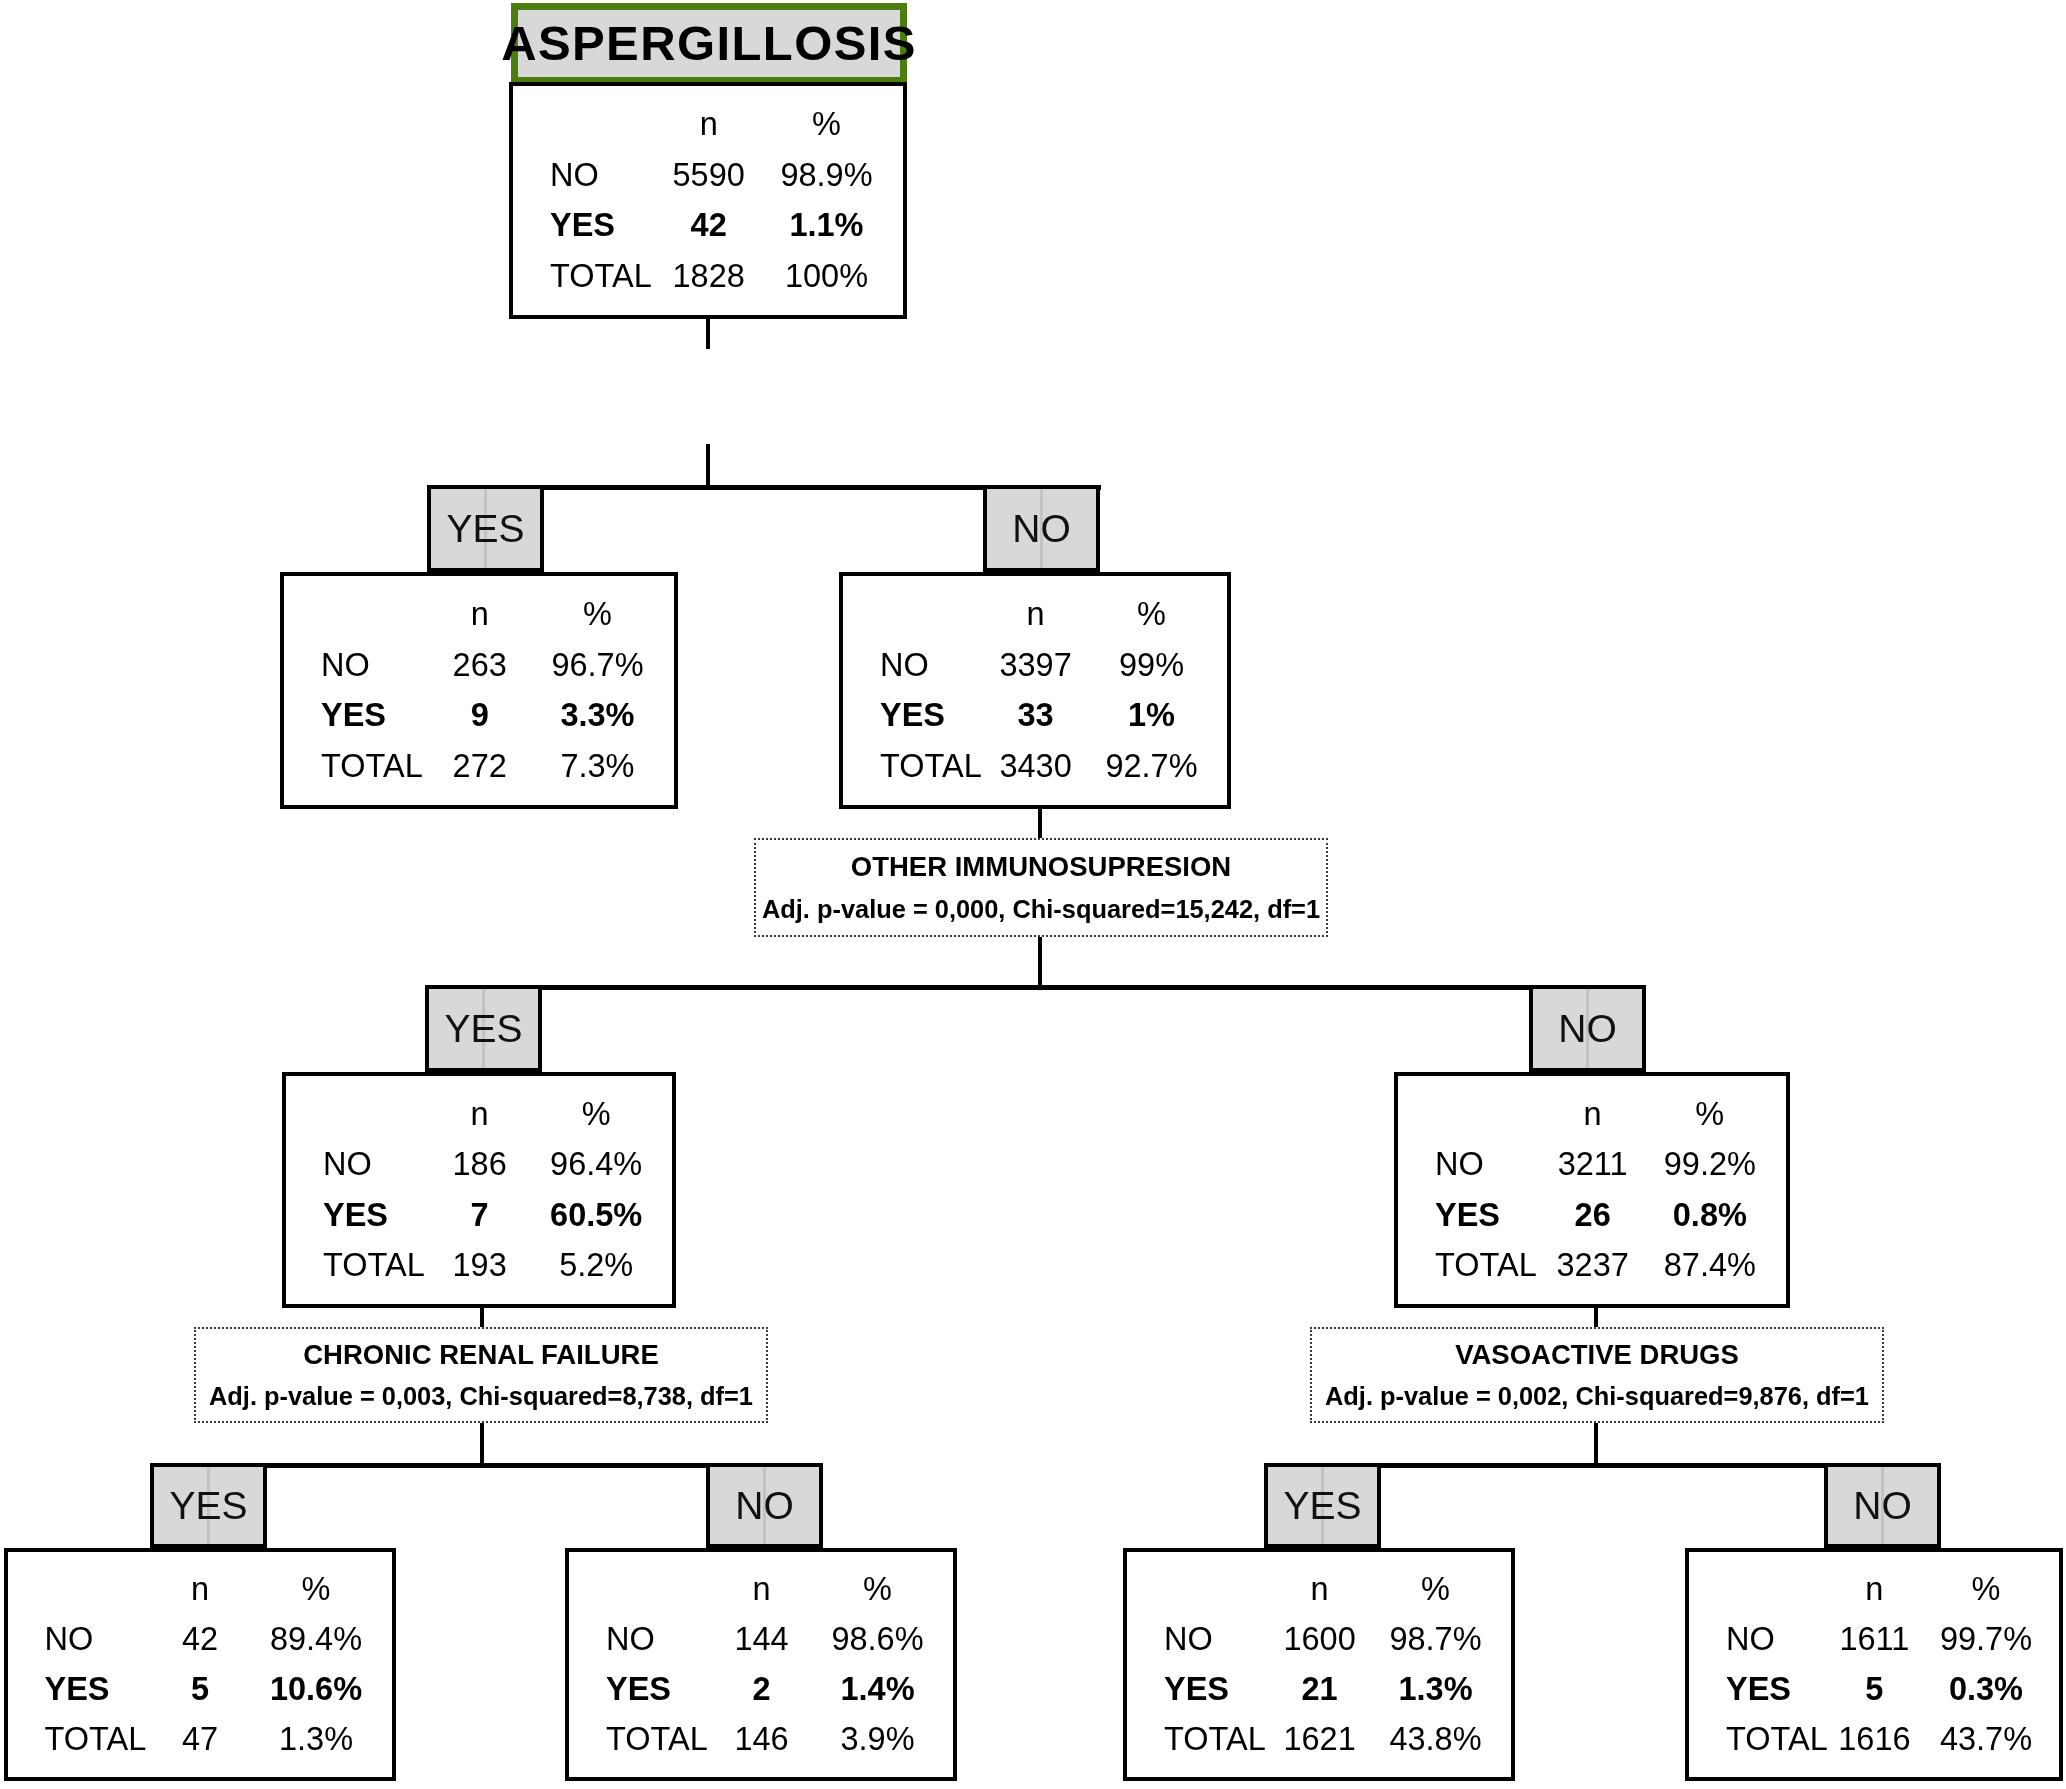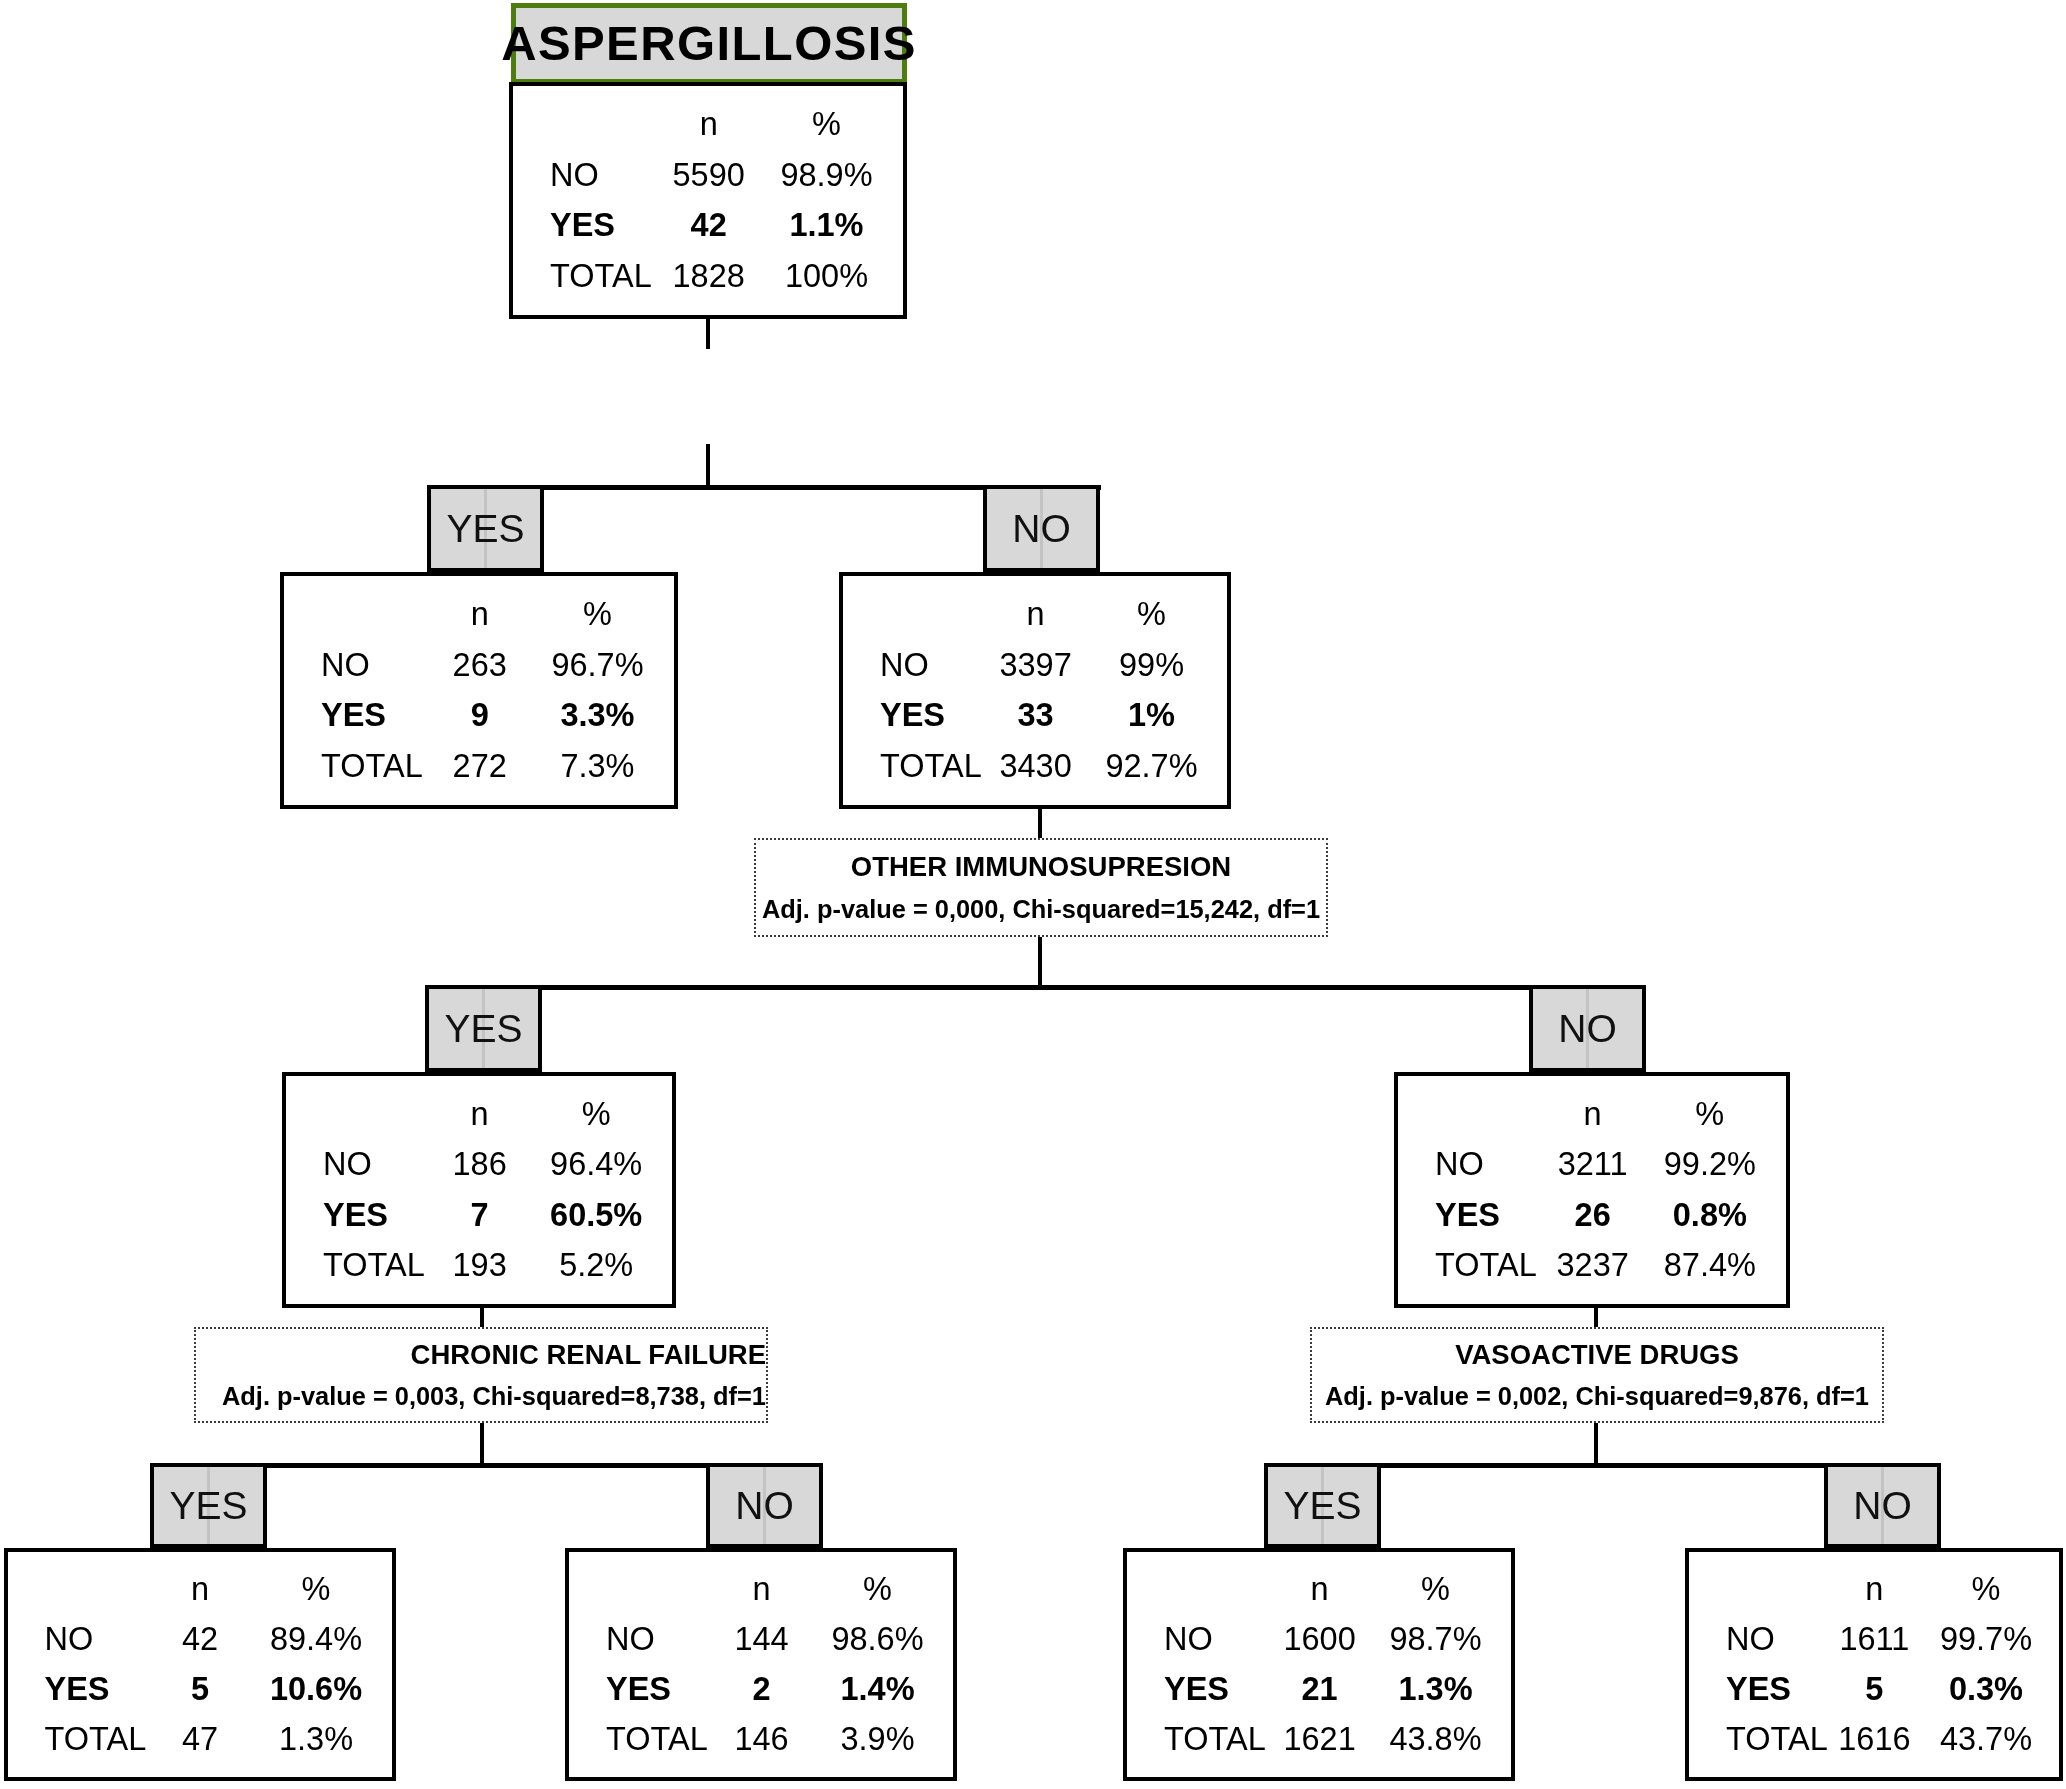--- a/index.html
+++ b/index.html
@@ -4,21 +4,21 @@
 <style>
   html,body { margin:0; padding:0; background:#ffffff; }
   body { font-family: "Liberation Sans", sans-serif; color:#000; }
   #canvas { position:relative; width:2066px; height:1789px; background:#fff; overflow:hidden; }
 
   .vline { position:absolute; width:4.2px; background:#000; }
   .hline { position:absolute; height:5px; background:#000; }
 
   .title-box {
     position:absolute; box-sizing:border-box;
-    background:#d8d8d8; border:5px solid #4d7c0f;
+    background:#d8d8d8; border:7px solid #4d7c0f;
     display:flex; align-items:center; justify-content:center;
     font-size:49px; font-weight:bold; letter-spacing:1.4px;text-align:center;
   }
   .split {
     position:absolute; box-sizing:border-box;
     background:#fff; border:2.8px dotted #3a3a3a;
     display:flex; flex-direction:column; align-items:center; justify-content:center;
     gap:11.3px; text-align:center;
   }
   .split .var  { font-size:27.5px; font-weight:bold; }
@@ -192,21 +192,21 @@
       <span class="num">26</span>
       <span class="pct">0.8%</span>
     </div>
     <div class="trow">
       <span class="lbl">TOTAL</span>
       <span class="num">3237</span>
       <span class="pct">87.4%</span>
     </div>
   </div>
 
-  <div class="split" style="left:194px; top:1327px; width:574px; height:96px;align-items:flex-end;">
+  <div class="split" style="left:194px; top:1327px; width:574px; height:96px;">
     <span class="var">CHRONIC RENAL FAILURE</span>
     <span class="stat">Adj. p-value = 0,003, Chi-squared=8,738, df=1</span>
   </div>
 
   <div class="split" style="left:1310px; top:1327px; width:574px; height:96px;text-align:center;">
     <span class="var">VASOACTIVE DRUGS</span>
     <span class="stat">Adj. p-value = 0,002, Chi-squared=9,876, df=1</span>
   </div>
 
   <div class="tab" style="left:150px; top:1463px; width:117px; height:85px;">

